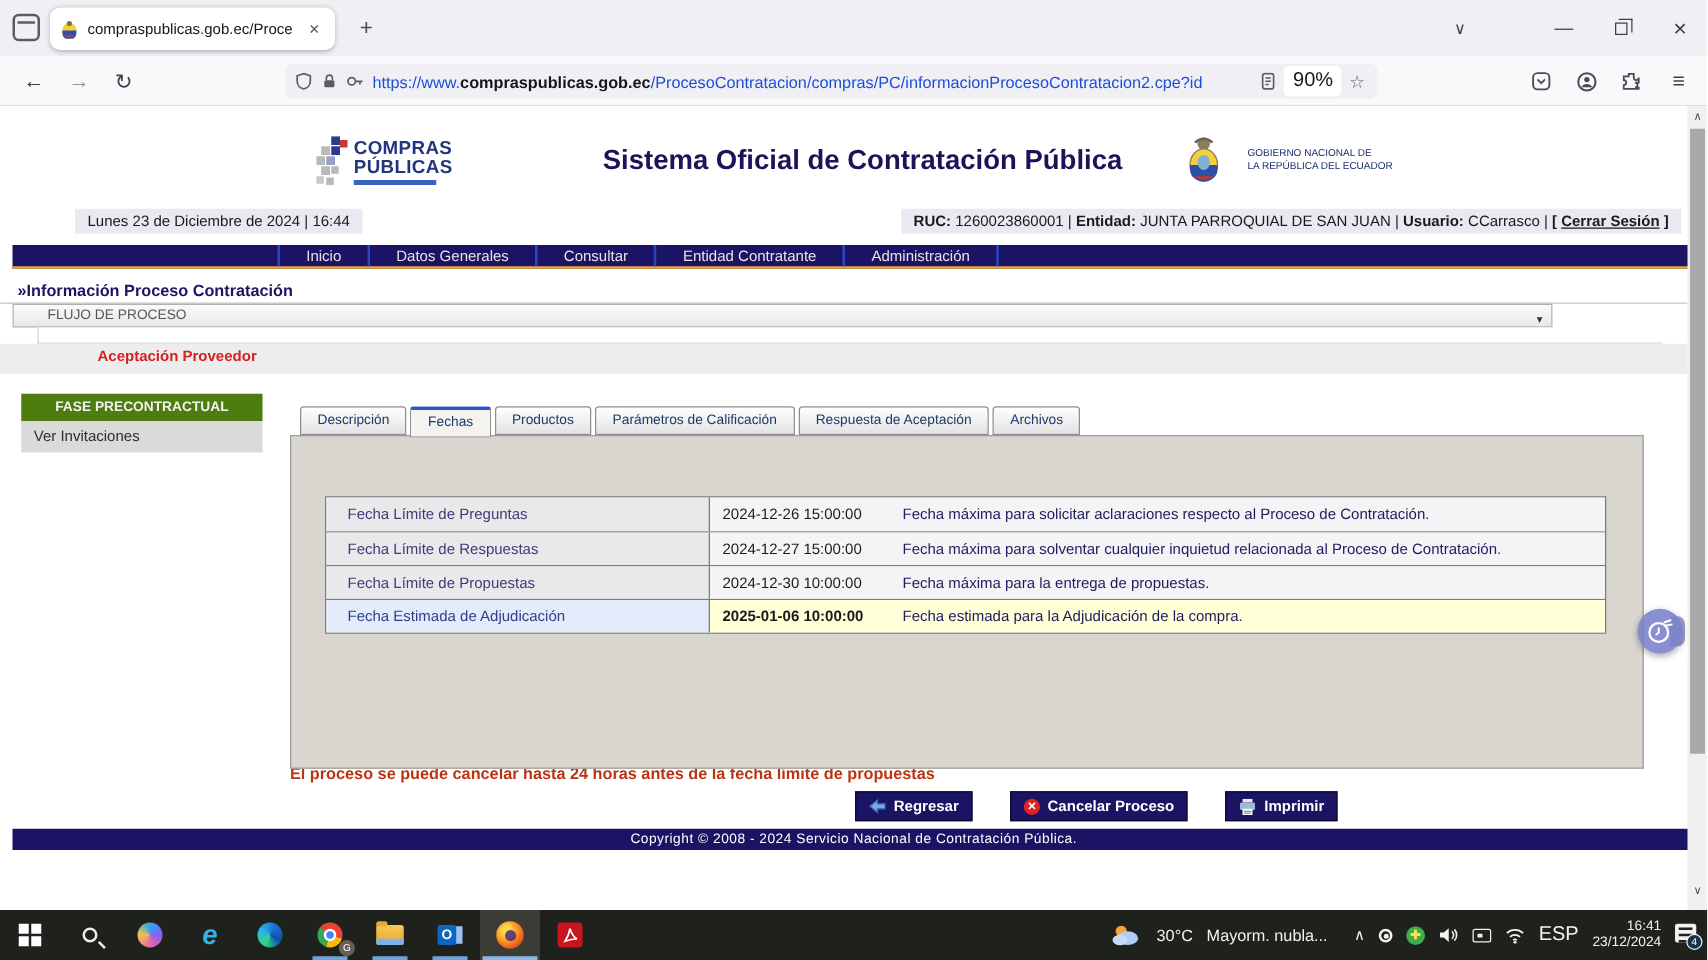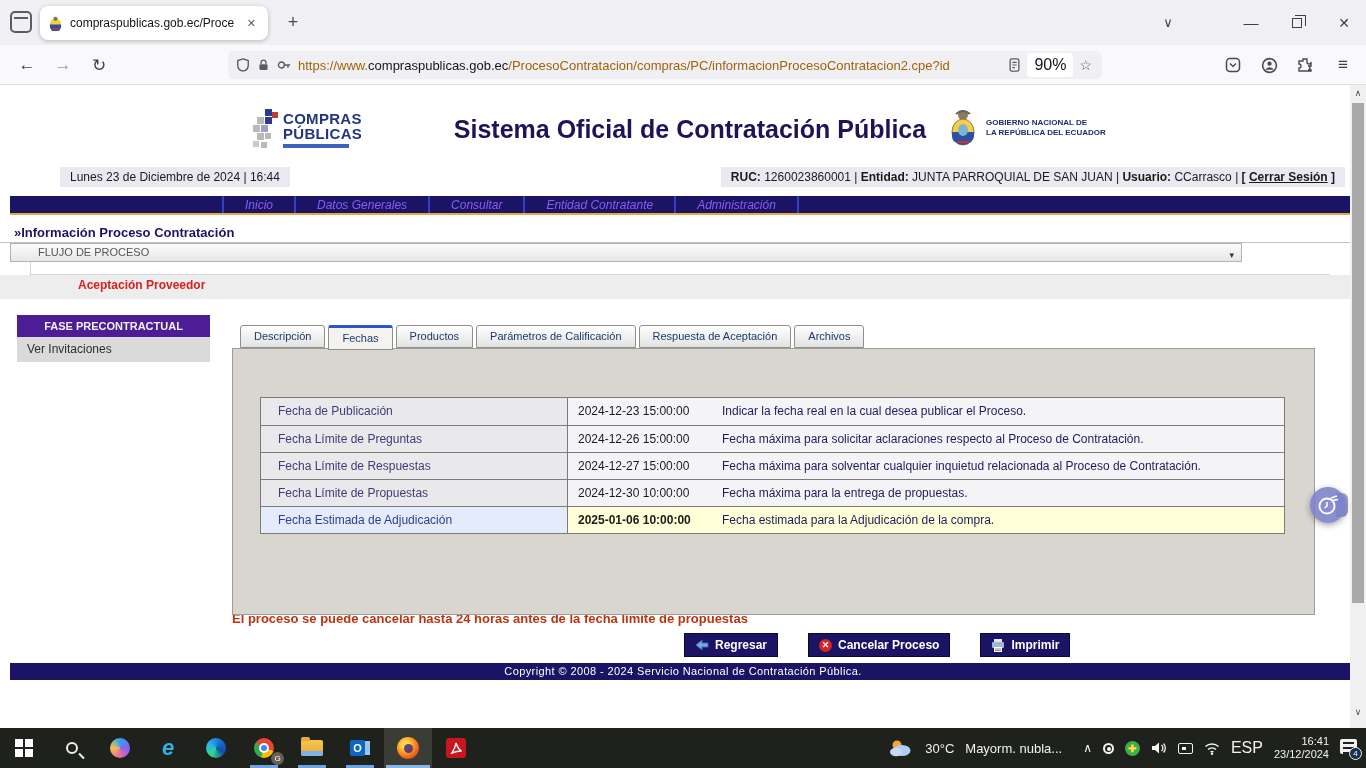--- a/index.html
+++ b/index.html
@@ -24,67 +24,67 @@
   .restore-glyph { width:10px; height:10px; border:1.5px solid #3f3f46; position:relative; }
   .restore-glyph::before { content:""; position:absolute; left:2px; top:-4px; width:10px; height:10px; border:1.5px solid #3f3f46; border-left:none; border-bottom:none; }
   .closebtn { left:1324px; width:40px; font-size:14px; }
 
   #toolbar { left:0; top:45px; width:1366px; height:40px; background:#f9f9fb; border-bottom:1px solid #dcdce4; }
   .navbtn { top:45px; height:40px; width:34px; display:flex; align-items:center; justify-content:center; font-size:17px; color:#3f3f46; }
   .urlbar { left:228px; top:51px; width:874px; height:28px; background:#f0f0f4; border-radius:6px;
     display:flex; align-items:center; padding:0 8px; }
   .urlbar svg { flex:0 0 auto; }
   .url-text { flex:1; font-size:13px; white-space:nowrap; overflow:hidden; margin-left:6px; }
-  .url-text .dim { color:#a16207; }
-  .url-text .dom { color:#15141a; font-weight:normal; }
+  .url-text .dim { color:#1d4ed8; }
+  .url-text .dom { color:#15141a; font-weight:bold; }
   .zoom-pill { background:#fff; border-radius:4px; font-size:16px; color:#15141a; padding:3px 7px; margin:0 6px; }
   .star { font-size:14px; color:#5b5b66; margin-right:2px; }
   .tool-right { top:45px; height:40px; display:flex; align-items:center; justify-content:center; width:34px; }
   .hamburger { font-size:17px; color:#3f3f46; }
 
   
   #page { left:0; top:85px; width:1366px; height:643px; background:#fff; }
 
   
   .clogo { left:253px; top:105px; width:110px; height:55px; display:flex; }
   .clogo .mosaic { width:26px; height:44px; margin-top:4px; }
   .clogo-text { margin-left:4px; }
   .clogo-text .l1 { font-size:15px; font-weight:bold; color:#23357e; letter-spacing:.3px; line-height:15px; margin-top:6px; }
   .clogo-text .strip { width:66px; height:4px; background:#3b62c0; margin-top:3px; }
-  .page-title { left:340px; top:115px; width:700px; text-align:center; font-size:25px; font-weight:bold; color:#1b1458; }
+  .page-title { left:340px; top:115px; width:700px; text-align:center; font-size:22px; font-weight:bold; color:#1b1458; }
   .govlogo { left:946px; top:108px; display:flex; align-items:center; }
-  .govtext { margin-left:6px; font-size:8px; font-weight:bold; color:#1b2f6e; line-height:10px; }
+  .govtext { margin-left:18px; font-size:8px; font-weight:normal; color:#1b2f6e; line-height:10px; }
 
   
   .chip { top:167px; height:20px; background:#e9e9f1; font-size:12px; color:#1a1a1a; line-height:20px; padding:0 10px; white-space:nowrap; }
   .chip-left { left:20px;margin-left:40px; }
   .chip-right { right:21px; }
   .chip b { font-weight:bold; }
   .logout { font-weight:bold; }
   .logout u { text-decoration:underline; }
 
   
   .mainnav { left:10px; top:196px; width:1346px; height:19px; background:#1b1464; border-bottom:2px solid #eda63a; display:flex; }
   .mainnav .pad { width:212px; }
-  .nav-item { color:#8b5cf6; font-size:12px; line-height:19px; padding:0 21px; border-left:2px solid #2e43c0;font-style:italic; }
+  .nav-item { color:#e5e5e5; font-size:12px; line-height:19px; padding:0 21px; border-left:2px solid #2e43c0; }
   .nav-item:last-of-type { border-right:2px solid #2e43c0; }
 
   .breadcrumb { left:14px; top:225px; font-size:13px; font-weight:bold; color:#1b1464; }
   .bc-line { left:0px; top:242px; width:1350px; height:1px; background:#c3c3c3; }
 
   .flujo { left:10px; top:243px; width:1232px; height:19px; background:linear-gradient(#fbfbfb,#e7e7e7);
     border:1px solid #b2b2b2; font-size:11px; color:#55555c; line-height:17px; padding-left:27px; }
   .flujo .caret { position:absolute; right:7px; top:3px; font-size:9px; color:#333; }
   .flujo-empty { left:30px; top:262px; width:1300px; height:13px; background:#fff; border-bottom:1px solid #d8d8d8; border-left:1px solid #d8d8d8; }
 
   .estado-band { left:0px; top:275px; width:1350px; height:24px; background:#ededed; }
   .estado { left:78px; top:278px; font-size:12px; font-weight:bold; color:#d42222; }
 
   
-  .side-head { left:17px; top:315px; width:193px; height:22px; background:#4c1d95; color:#f2f2f2;
+  .side-head { left:17px; top:315px; width:193px; height:22px; background:#4d7c0f; color:#f2f2f2;
     font-size:11px; font-weight:bold; text-align:center; line-height:22px; }
   .side-item { left:17px; top:337px; width:193px; height:25px; background:#dadada; color:#2e2e2e;
     font-size:12px; line-height:25px; padding-left:10px; }
 
   
   .tabs { left:240px; top:325px; height:24px; display:flex; gap:3px; z-index:3; }
   .ptab { font-size:11px; color:#1b3a6b; background:linear-gradient(#ffffff,#e2e2e2);
     border:1px solid #8f8f8f; border-radius:3px 3px 0 0; padding:0 13px; line-height:21px; height:23px; }
   .ptab.active { border-top:3px solid #2b55cc; background:#f4f3ef; height:25px; line-height:20px; }
 
@@ -332,25 +332,20 @@
       <div class="ptab">Parámetros de Calificación</div>
       <div class="ptab">Respuesta de Aceptación</div>
       <div class="ptab">Archivos</div>
   </div>
 
   <div class="panel abs"></div>
   <div class="f-title abs">Fechas de Control del Proceso</div>
   <div class="f-code abs">MCO-GADPRSJP-2024-02</div>
 
   <div class="ftable abs">
-    <div class="frow">
-        <div class="c-label">Fecha de Publicación</div>
-        <div class="c-date">2024-12-23 15:00:00</div>
-        <div class="c-desc">Indicar la fecha real en la cual desea publicar el Proceso.</div>
-      </div>
       <div class="frow">
         <div class="c-label">Fecha Límite de Preguntas</div>
         <div class="c-date">2024-12-26 15:00:00</div>
         <div class="c-desc">Fecha máxima para solicitar aclaraciones respecto al Proceso de Contratación.</div>
       </div>
       <div class="frow">
         <div class="c-label">Fecha Límite de Respuestas</div>
         <div class="c-date">2024-12-27 15:00:00</div>
         <div class="c-desc">Fecha máxima para solventar cualquier inquietud relacionada al Proceso de Contratación.</div>
       </div>

